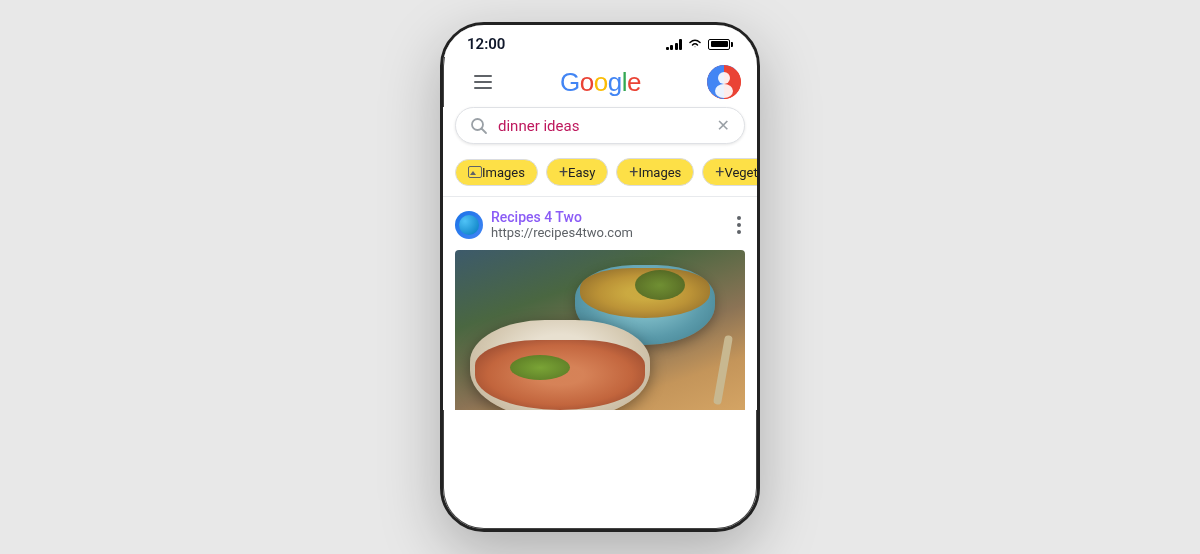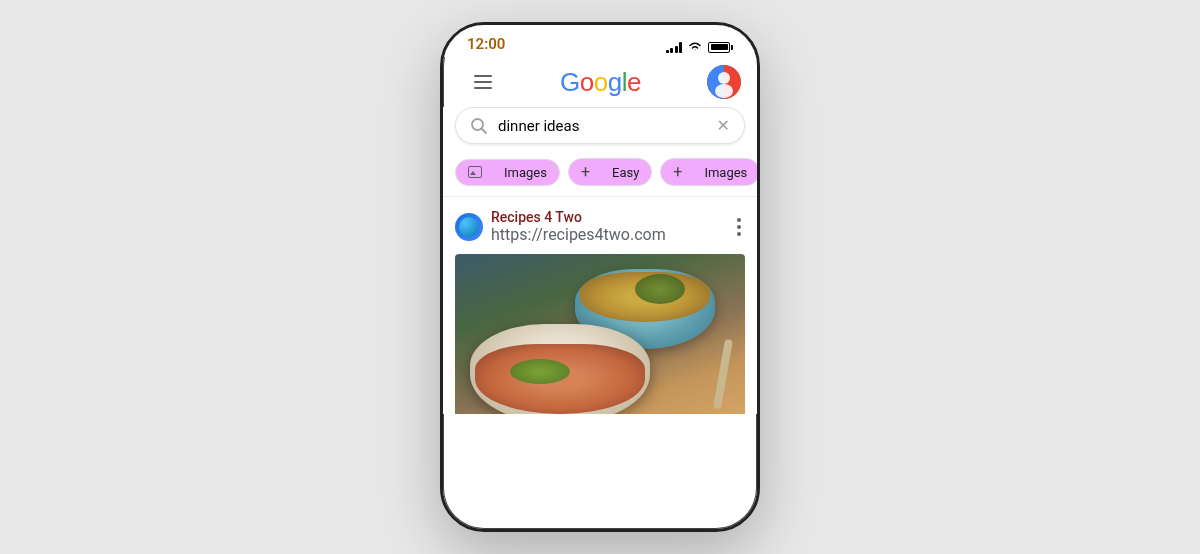--- a/index.html
+++ b/index.html
@@ -27,26 +27,26 @@
       border-radius: 44px;
       border: 3px solid #222;
       background: #fff;
       box-shadow: 0 20px 60px rgba(0,0,0,0.25), inset 0 0 0 1px #444;
       overflow: hidden;
     }
 
     
     .status-bar {
       display: flex;
-      align-items: flex-end;
+      align-items: center;
       justify-content: space-between;
       padding: 10px 24px 4px 24px;
       font-size: 13px;
       font-weight: 600;
-      color: #a16207;
+      color: #0f172a;
       background: #fff;
     }
 
     .status-time {
       font-size: 15px;
       font-weight: 600;
     }
 
     .status-icons {
       display: flex;
@@ -166,49 +166,49 @@
       box-shadow: 0 1px 3px rgba(0,0,0,0.1);
     }
     .search-icon-svg {
       color: #9aa0a6;
       margin-right: 10px;
       flex-shrink: 0;
     }
     .search-input-text {
       flex: 1;
       font-size: 15px;
-      color: #000000;
+      color: #be185d;
     }
     .clear-icon {
       color: #9aa0a6;
       cursor: pointer;
       font-size: 16px;
     }
 
     
     .filter-chips {
       display: flex;
       align-items: center;
       gap: 8px;
       padding: 4px 12px 10px 12px;
       background: #fff;
       overflow: hidden;
     }
     .chip {
       display: flex;
       align-items: center;
-      gap: 22px;
+      gap: 0;
       border: 1px solid #dadce0;
       border-radius: 20px;
       padding: 5px 12px;
       font-size: 13px;
       color: #202124;
       white-space: nowrap;
       cursor: pointer;
-      background: #f0abfc;
+      background: #fde047;
     }
     .chip-plus {
       font-size: 16px;
       color: #444;
       line-height: 1;
     }
     .chip-image-icon {
       width: 14px;
       height: 12px;
       border: 1.5px solid #5f6368;
@@ -268,24 +268,24 @@
       background: radial-gradient(circle at 30% 30%, #4fc3f7, #0277bd);
       border-radius: 50%;
     }
     .source-text {
       display: flex;
       flex-direction: column;
     }
     .source-name {
       font-size: 14px;
       font-weight: 500;
-      color: #7f1d1d;
+      color: #8b5cf6;
     }
     .source-url {
-      font-size: 16px;
+      font-size: 13px;
       color: #5f6368;
     }
     .more-options {
       display: flex;
       flex-direction: column;
       gap: 3px;
       cursor: pointer;
       padding: 4px;
     }
     .more-options span {

